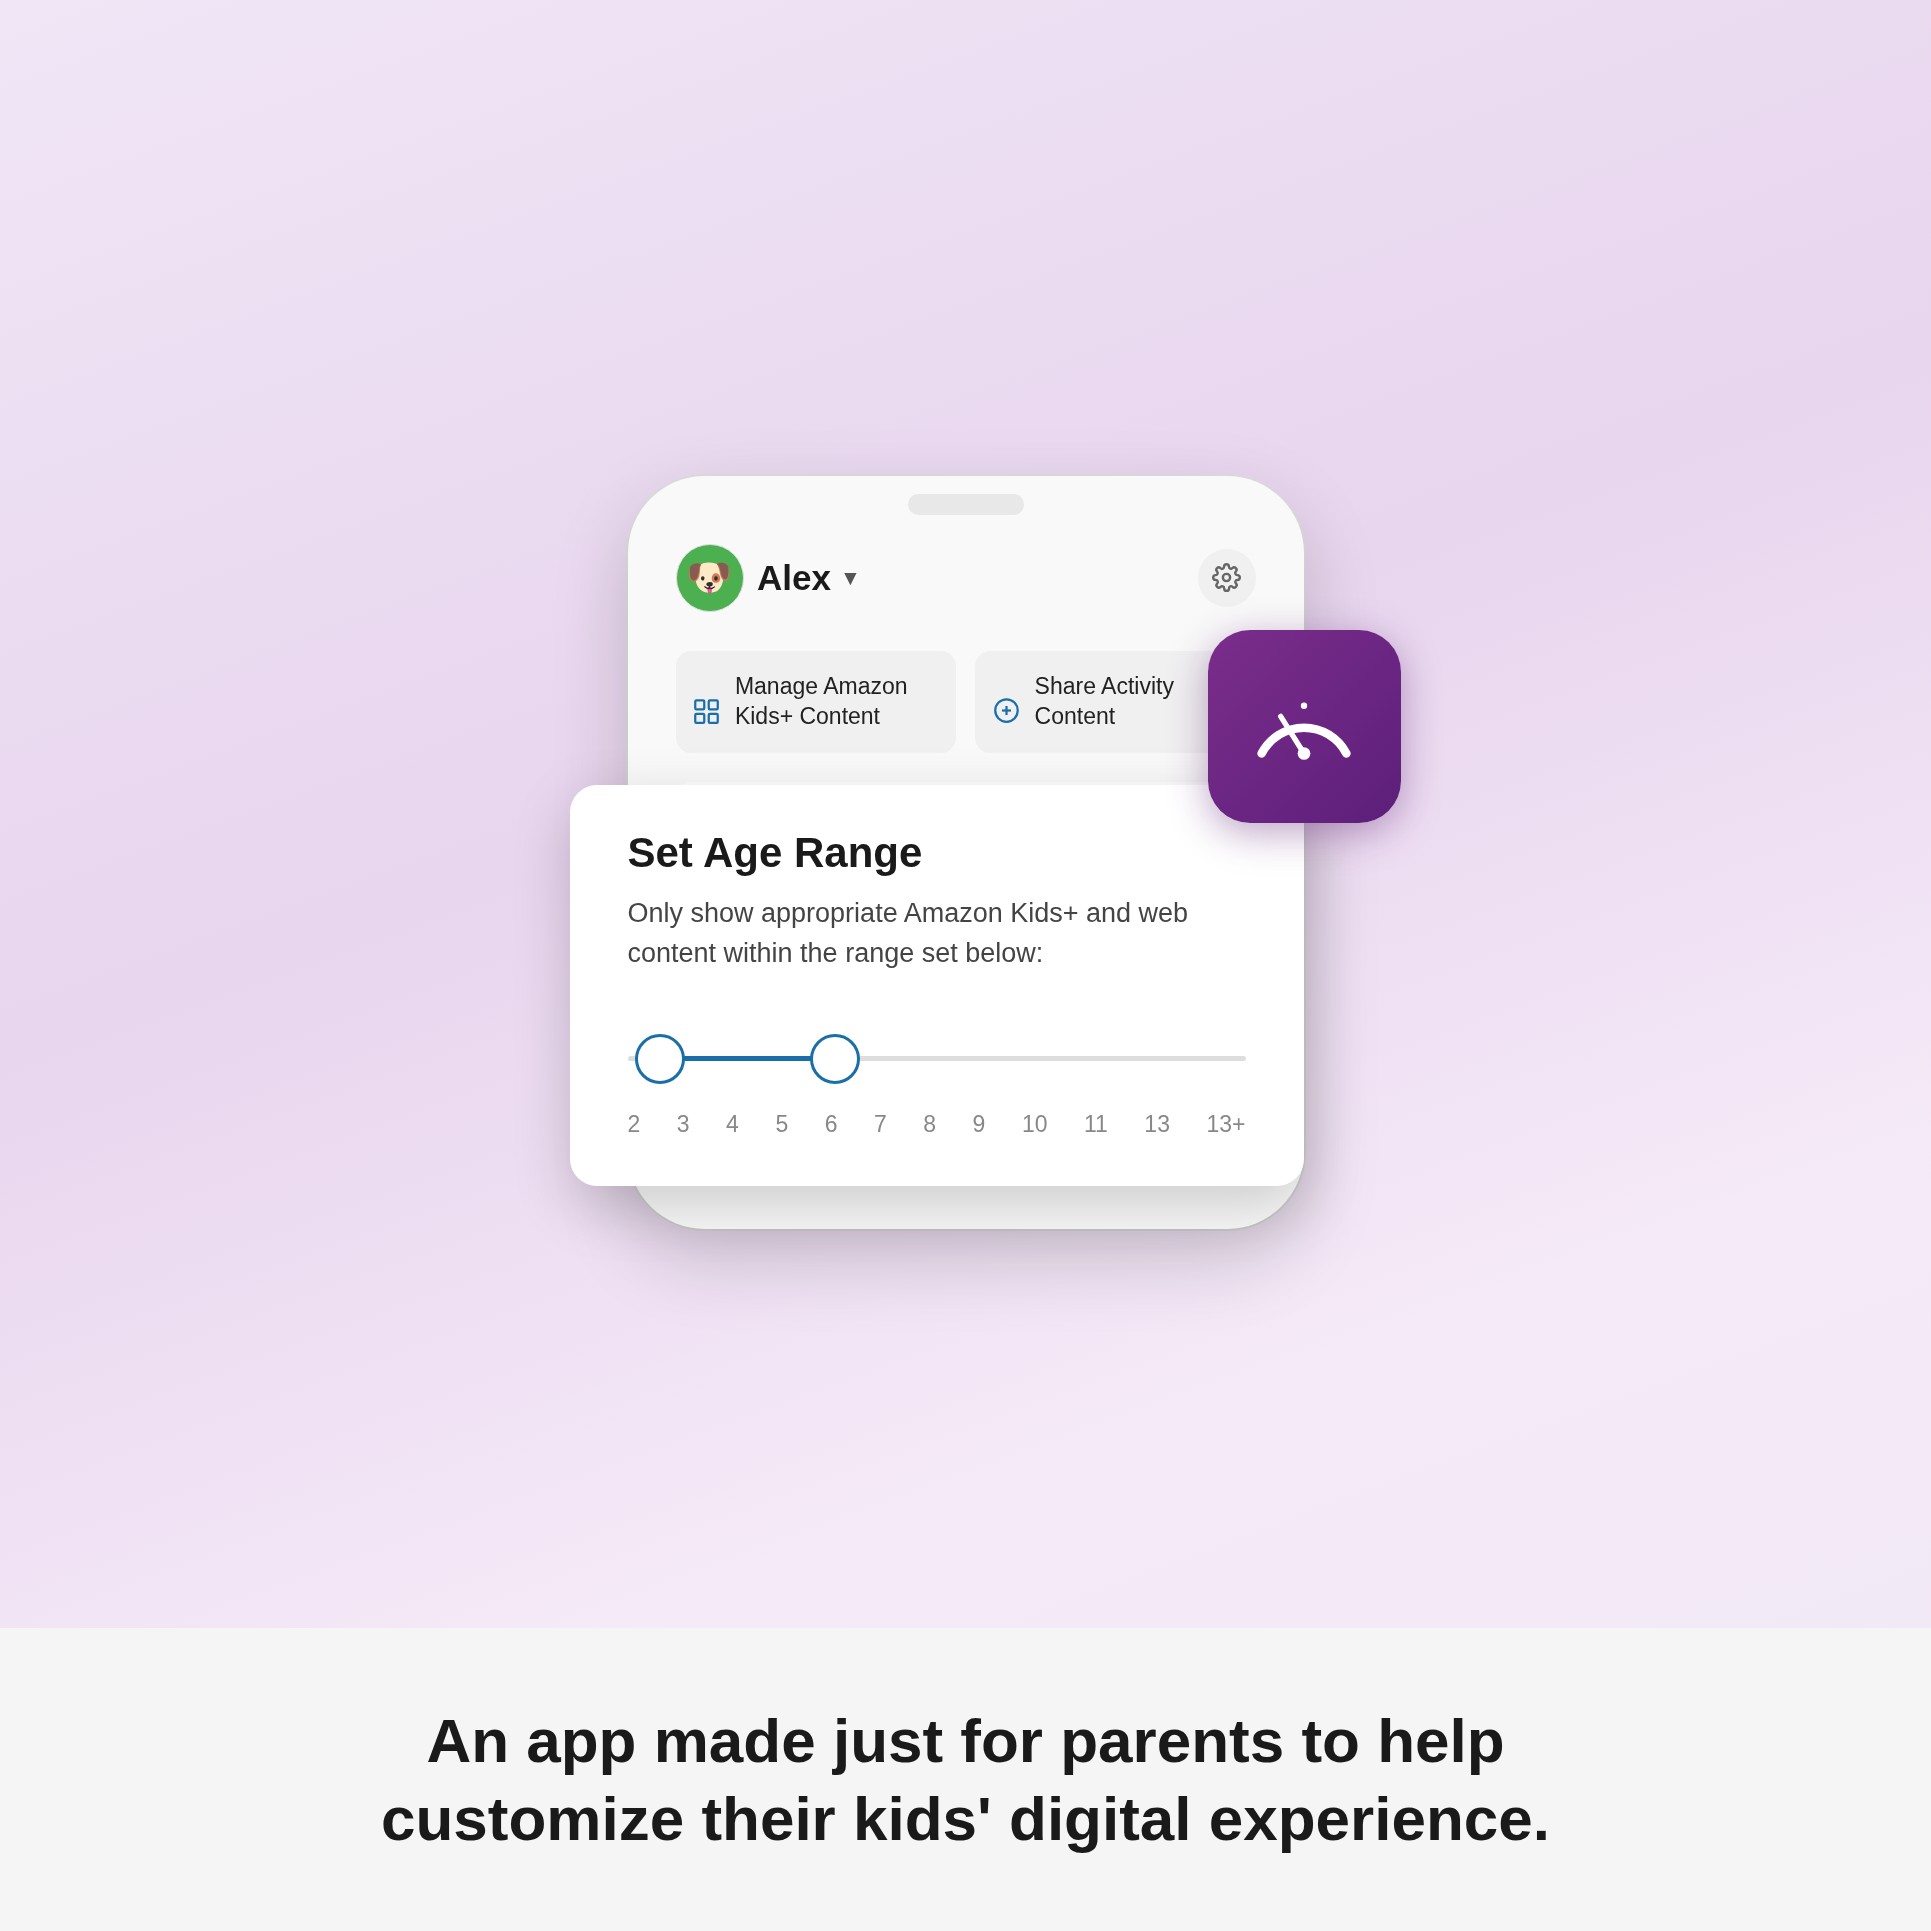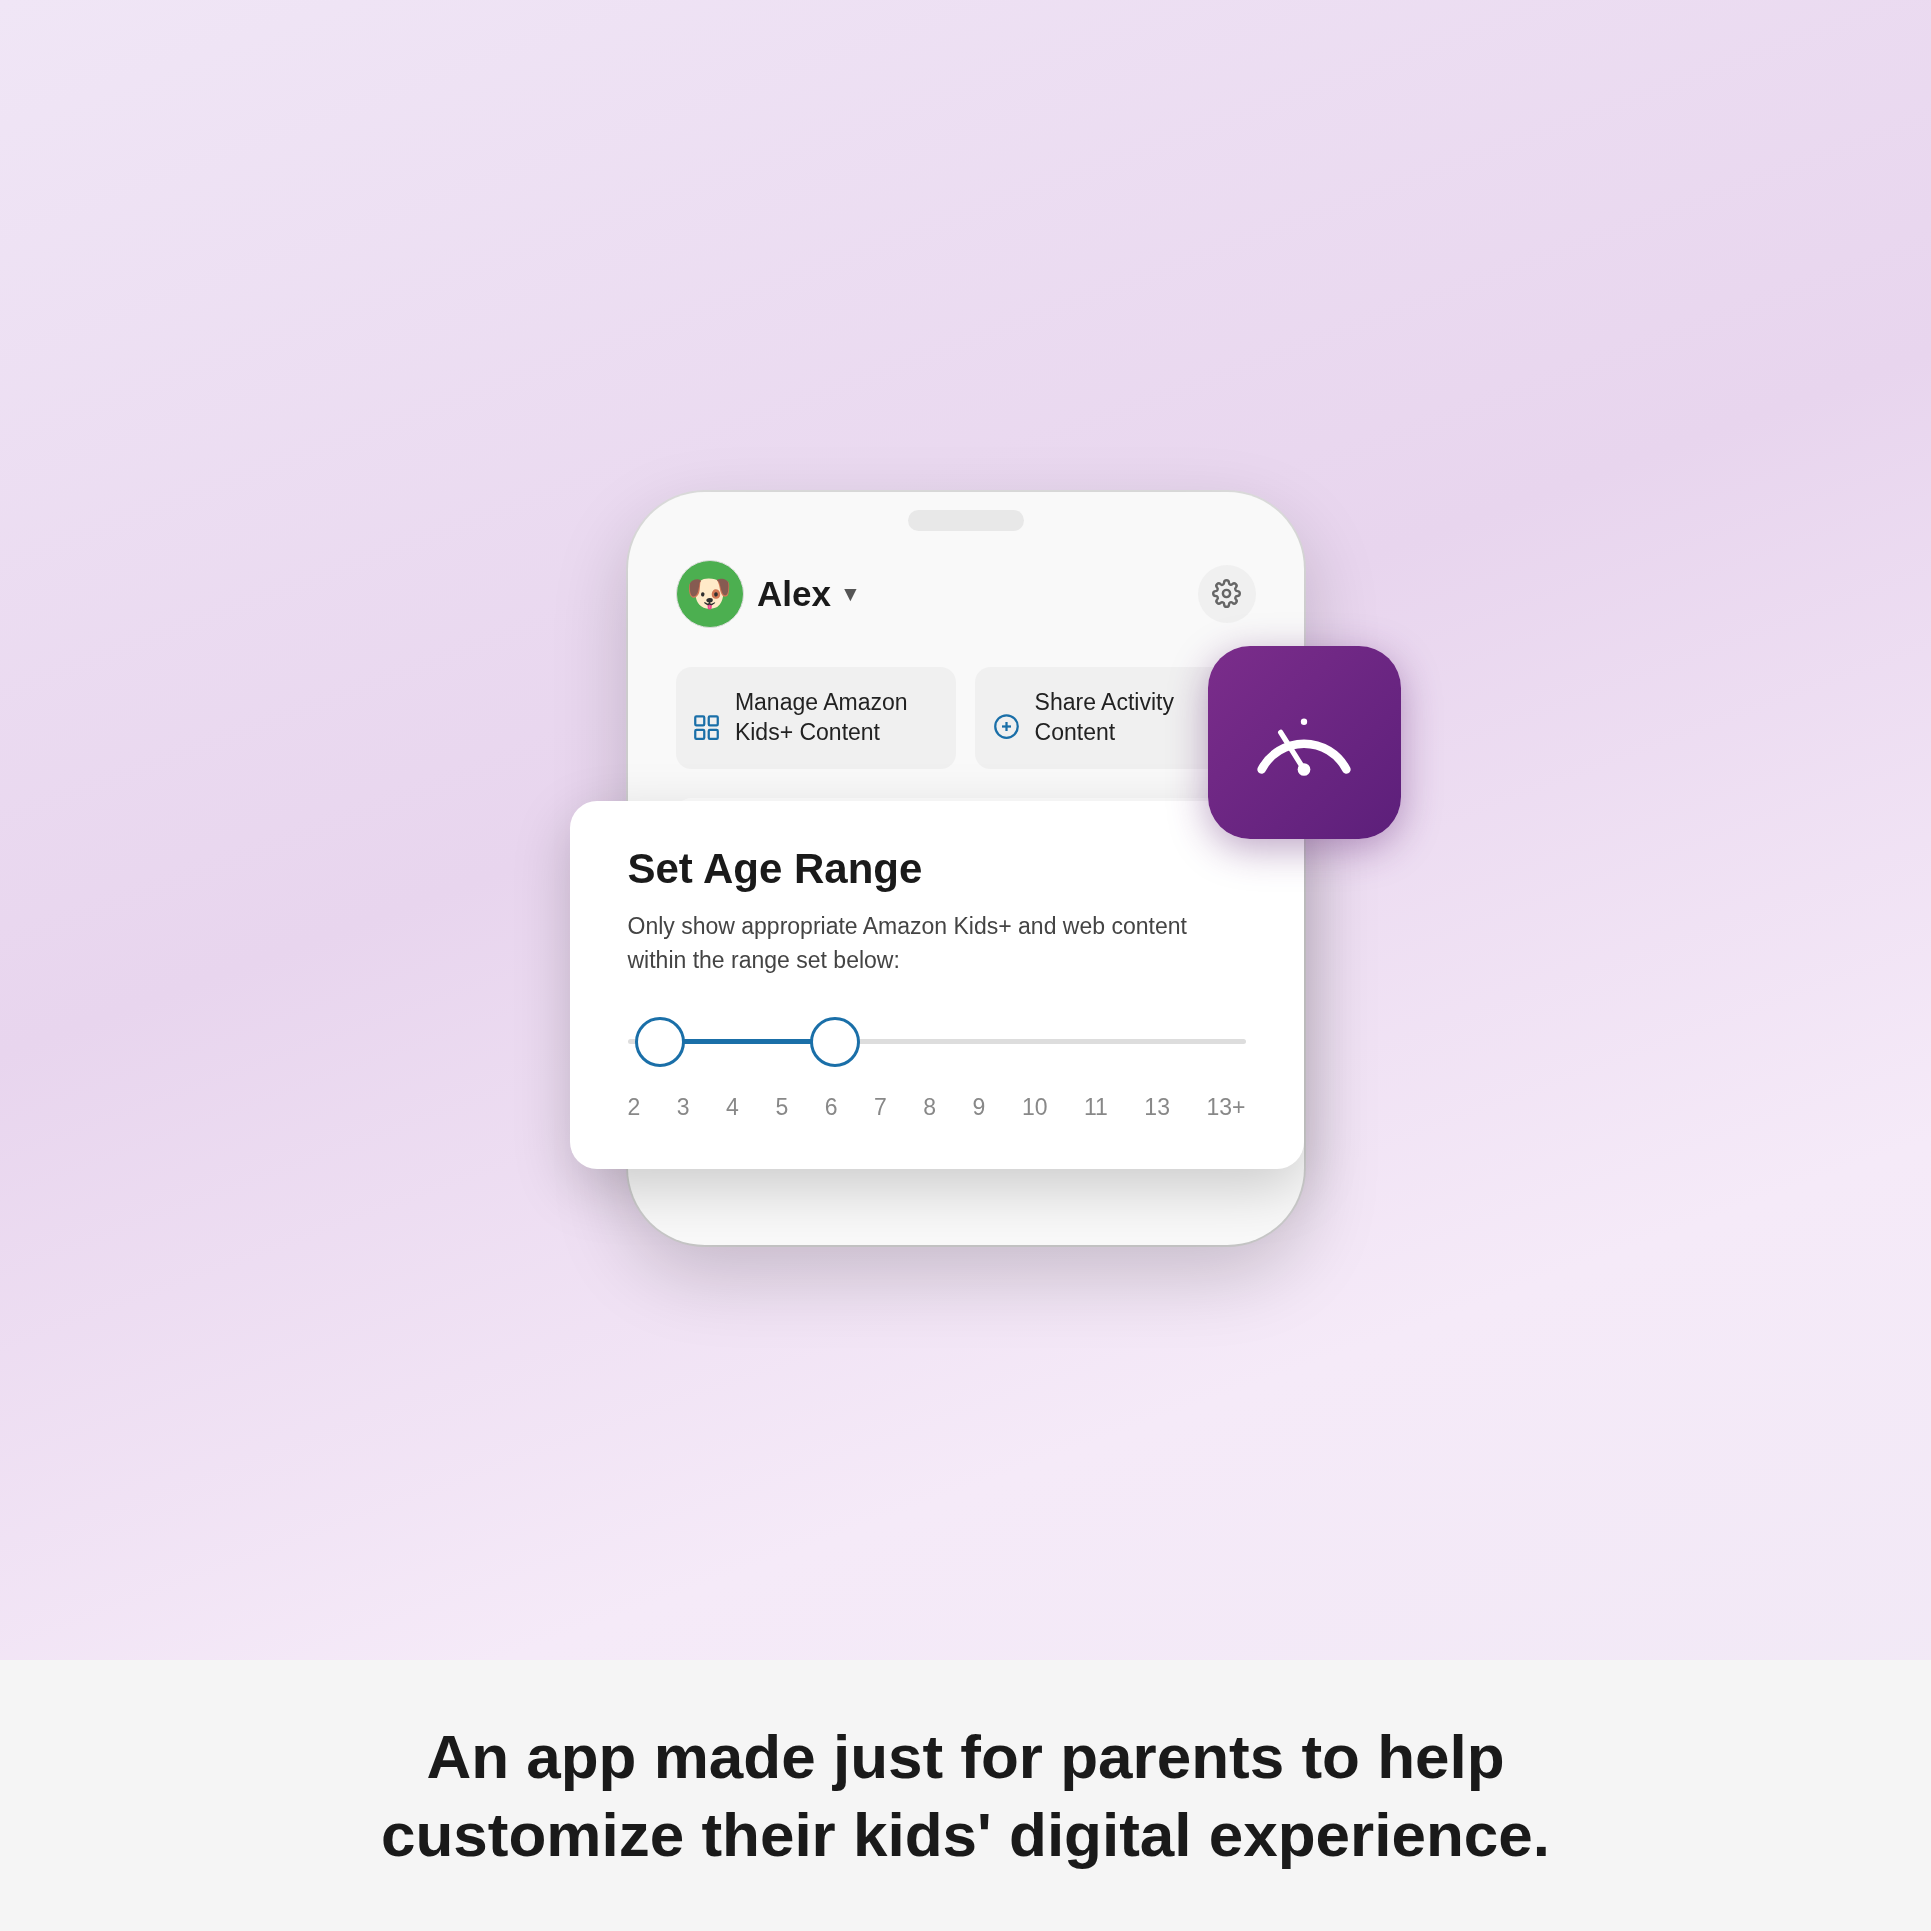--- a/index.html
+++ b/index.html
@@ -222,24 +222,24 @@
     }
 
     .age-range-title {
       font-size: 42px;
       font-weight: 800;
       color: #1a1a1a;
       margin-bottom: 15.4px;
     }
 
     .age-range-desc {
-      font-size: 23px;
+      font-size: 27px;
       color: #444;
       line-height: 1.5;
-      margin-bottom: 35px;
+      margin-bottom: 56px;
     }
 
     .slider-track-container {
       position: relative;
       height: 58px;
       margin-bottom: 23px;
     }
 
     .slider-track-bg {
       position: absolute;
@@ -322,21 +322,21 @@
       padding: 58px 97px;
       text-align: center;
     }
 
     .tagline {
       font-size: 62px;
       font-weight: 800;
       color: #1a1a1a;
       line-height: 1.25;
       max-width: 1352px;
-      margin: 0 auto;
+      margin: 16px auto;
     }
   </style>
 </head>
 <body>
 
 <div class="top-section">
   <div class="phone-wrapper">
     <div class="phone-frame">
       <div class="phone-notch"></div>
 

